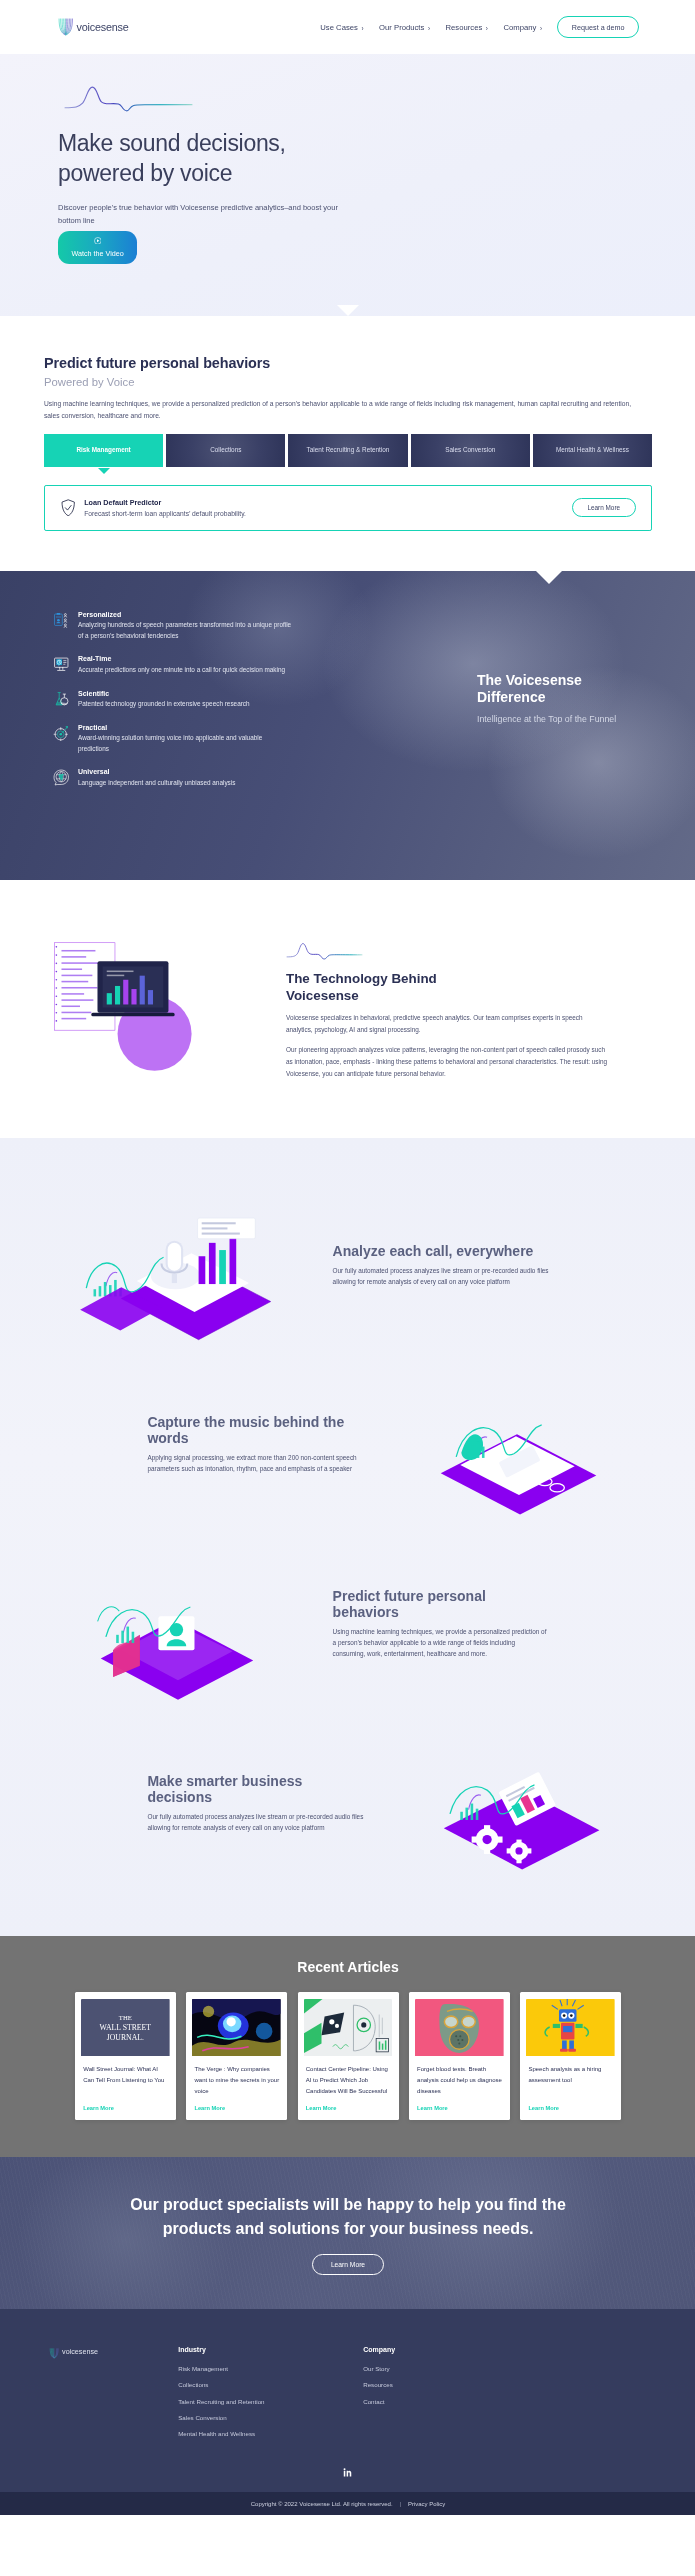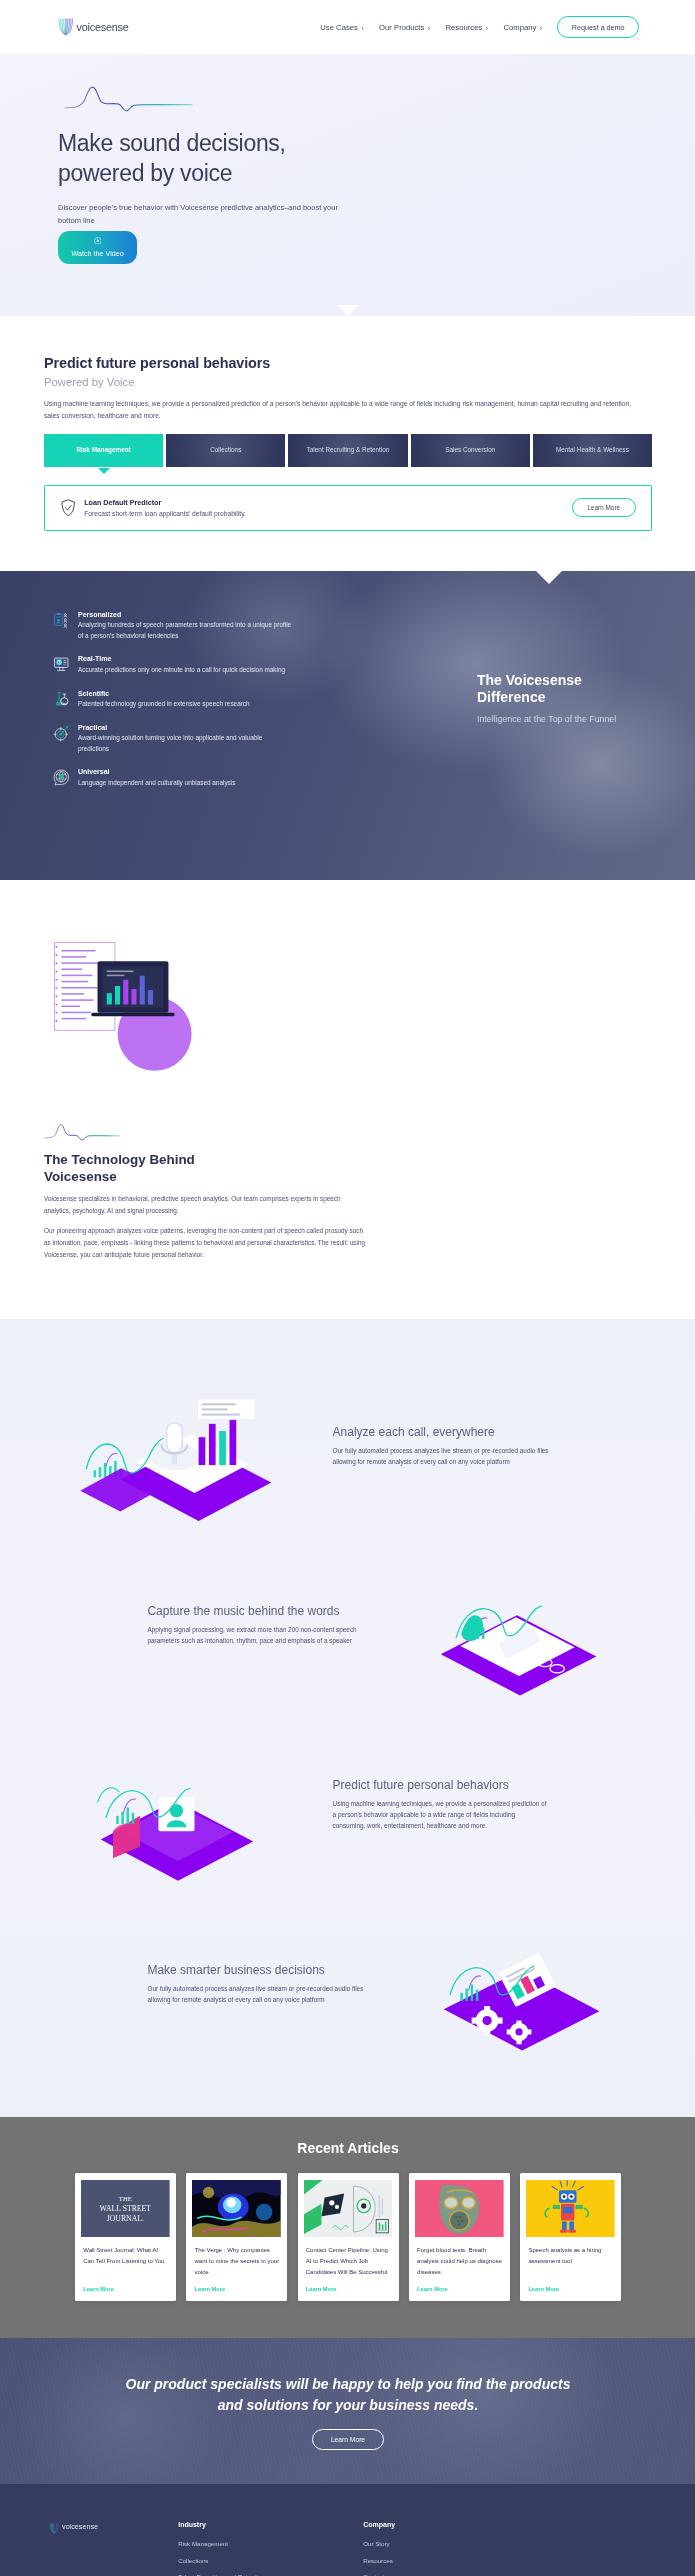--- a/index.html
+++ b/index.html
@@ -137,38 +137,38 @@
   .diff-row { display: flex; gap: 8.2px; margin-bottom: 14.4px; }
   .diff-ico { width: 16.5px; height: 16.5px; flex: none; margin-top: 1px; }
   .diff-row h4 { font-size: 7px; font-weight: 700; color: #ffffff; margin-bottom: 2.6px; }
   .diff-row p { font-size: 6.4px; line-height: 1.6; color: #e3e6f0; max-width: 216px; }
   .diff-right { margin-left: auto; padding-right: 10.3px; padding-top: 61px; width: 175px; }
   .diff-right h2 { font-size: 14px; font-weight: 700; color: #ffffff; line-height: 1.25; margin-bottom: 6.2px; }
   .diff-right p { font-size: 8.8px; font-weight: 300; color: #d4d8e6; line-height: 1.4; }
 
   
   .tech { background: #ffffff; padding: 36px 0 38px 0; }
-  .tech-inner { display: flex; gap: 26px; align-items: flex-start; flex-direction: column; }
+  .tech-inner { display: flex; gap: 26px; align-items: flex-start; }
   .tech-visual { width: 216px; flex: none; position: relative; height: 155px; }
   .tech-copy { flex: 1; padding-top: 14.4px; }
   .tech-copy .wave-sm { margin-bottom: 7.2px; }
   .tech-copy h2 { font-size: 13.4px; font-weight: 700; color: #2b3054; line-height: 1.28; margin-bottom: 8.2px; }
   .tech-copy p { font-size: 6.4px; line-height: 1.85; color: #4b5070; margin-bottom: 8.2px; max-width: 325px; }
 
   
   .how {
     background: linear-gradient(180deg, #eef0f9 0%, #f2f3fa 40%, #eef0f9 100%);
     padding: 30px 0 36px 0;
   }
   .how h2 { text-align: center; font-size: 14px; font-weight: 700; color: #2b3054; margin-bottom: 18.5px; }
   .how-row { display: flex; align-items: center; gap: 20.6px; margin-bottom: 9.3px; }
   .how-row.rev { flex-direction: row-reverse; }
   .how-art { width: 268px; height: 170px; flex: none; position: relative; }
   .how-text { flex: 1; max-width: 216px; }
-  .how-text h3 { font-size: 12px; font-weight: 400; color: #5b6180; margin-bottom: 6.2px; }
+  .how-text h3 { font-size: 14px; font-weight: 700; color: #5b6180; margin-bottom: 6.2px; }
   .how-text p { font-size: 6.4px; line-height: 1.75; color: #4b5070; }
 
   
   .articles { background: #737373; padding: 23px 0 37px 0; }
   .articles h2 { text-align: center; font-size: 14px; font-weight: 700; color: #ffffff; margin-bottom: 17.5px; }
   .art-grid { display: flex; gap: 10.3px; justify-content: center; }
   .art-card {
     width: 101px; background: #ffffff; border-radius: 1.5px;
     box-shadow: 0 1px 5.2px rgba(0,0,0,0.10);
     padding: 6.2px 6.2px 9.3px 6.2px; display: flex; flex-direction: column;
@@ -188,22 +188,22 @@
   }
   .cta-bg {
     position: absolute; inset: 0;
     background:
       radial-gradient(ellipse 155px 134px at 18% 55%, rgba(110,118,148,0.55) 0%, rgba(75,82,118,0) 70%),
       radial-gradient(ellipse 185px 155px at 70% 40%, rgba(120,128,158,0.45) 0%, rgba(75,82,118,0) 72%),
       repeating-linear-gradient(78deg, rgba(255,255,255,0.025) 0 1px, rgba(0,0,0,0) 1px 3.6px);
   }
   .cta h2 {
     position: relative; z-index: 3;
-    font-size: 14px; font-weight: 700; color: #ffffff; line-height: 1.45;
-    max-width: 448px; margin: 0 auto 14.4px auto; font-style: italic;
+    font-size: 16px; font-weight: 700; color: #ffffff; line-height: 1.45;
+    max-width: 448px; margin: 0 auto 14.4px auto;
   }
   .cta-btn {
     position: relative; z-index: 3;
     border: 0.5px solid #ffffff; border-radius: 11.3px; background: transparent;
     color: #ffffff; font-size: 6.7px; padding: 5.7px 17.5px; cursor: pointer;
   }
 
   
   .footer { background: #353c5e; padding: 25px 0 13.4px 0; }
   .footer-inner { display: flex; padding-left: 5.2px; }

